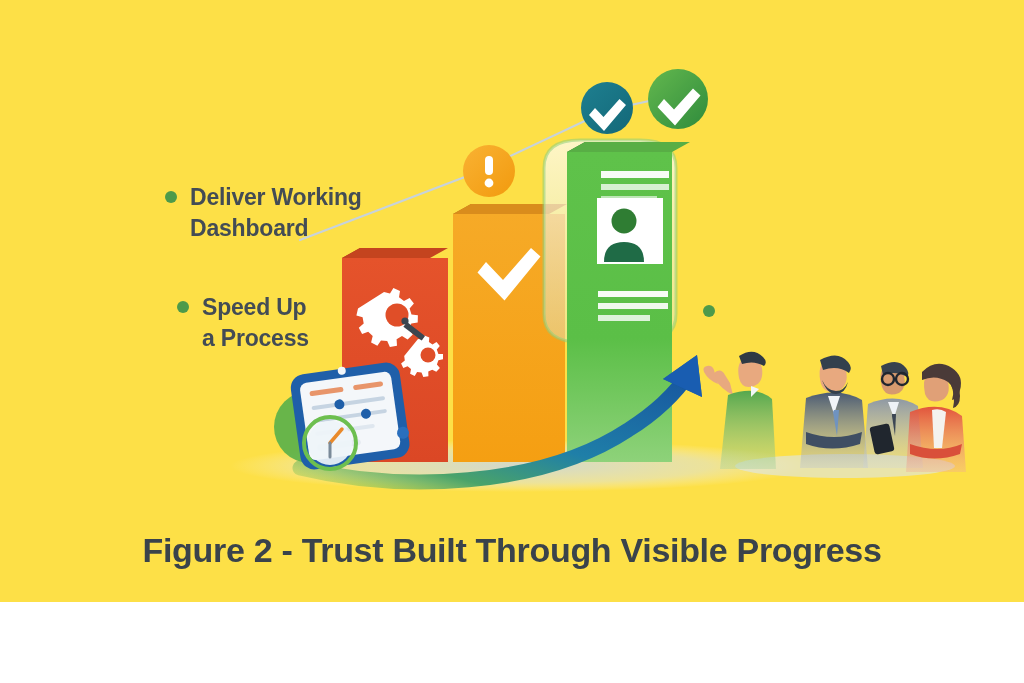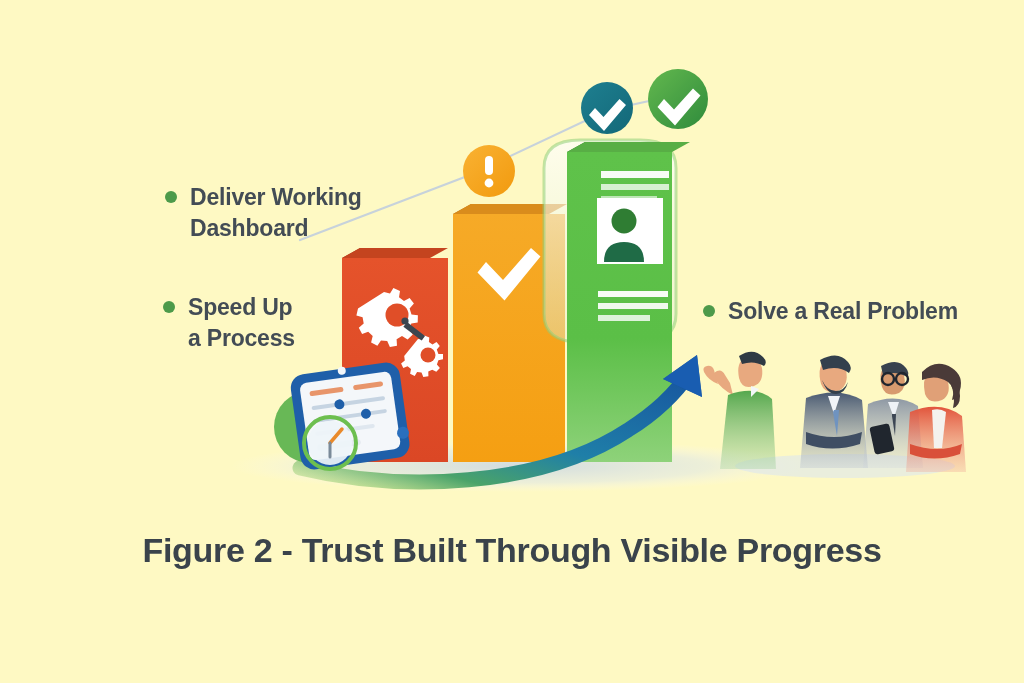--- a/index.html
+++ b/index.html
@@ -4,22 +4,22 @@
 <title>Figure 2 - Trust Built Through Visible Progress</title>
 <style>
   html, body {
     margin: 0;
     padding: 0;
     background: #ffffff;
   }
   #canvas {
     position: relative;
     width: 1024px;
-    height: 683px;
-    background: #fef9c3;
+    height: 602px;
+    background: #fde047;
     overflow: hidden;
     font-family: "Liberation Sans", sans-serif;
     -webkit-font-smoothing: antialiased;
   }
   .layer {
     position: absolute;
     left: 0;
     top: 0;
     width: 1024px;
     height: 683px;
@@ -43,21 +43,21 @@
   .bullet-text {
     font-size: 23px;
     font-weight: 700;
     line-height: 1.33;
     color: #434c55;
     letter-spacing: -0.2px;
     white-space: pre-line;
   }
 
   #label-deliver { left: 165px; top: 182px; width: 260px; }
-  #label-speed   { left: 163px; top: 292px; width: 240px; }
+  #label-speed   { left: 177px; top: 292px; width: 240px; }
   #label-solve   { left: 703px; top: 296px; width: 300px; }
   #label-solve .bullet-text { white-space: nowrap; }
 
   
   #caption {
     position: absolute;
     left: 0;
     top: 531px;
     width: 1024px;
     text-align: center;
@@ -301,18 +301,17 @@
   </div>
 
   <div class="bullet-row" id="label-speed">
     <span class="bullet-dot"></span>
     <span class="bullet-text">Speed Up
 a Process</span>
   </div>
 
   <div class="bullet-row" id="label-solve">
     <span class="bullet-dot"></span>
-    <span class="bullet-text">Solve a Real Problem</span>
   </div>
 
   <div id="caption">Figure 2 - Trust Built Through Visible Progress</div>
 
 </div>
 
 </body></html>

